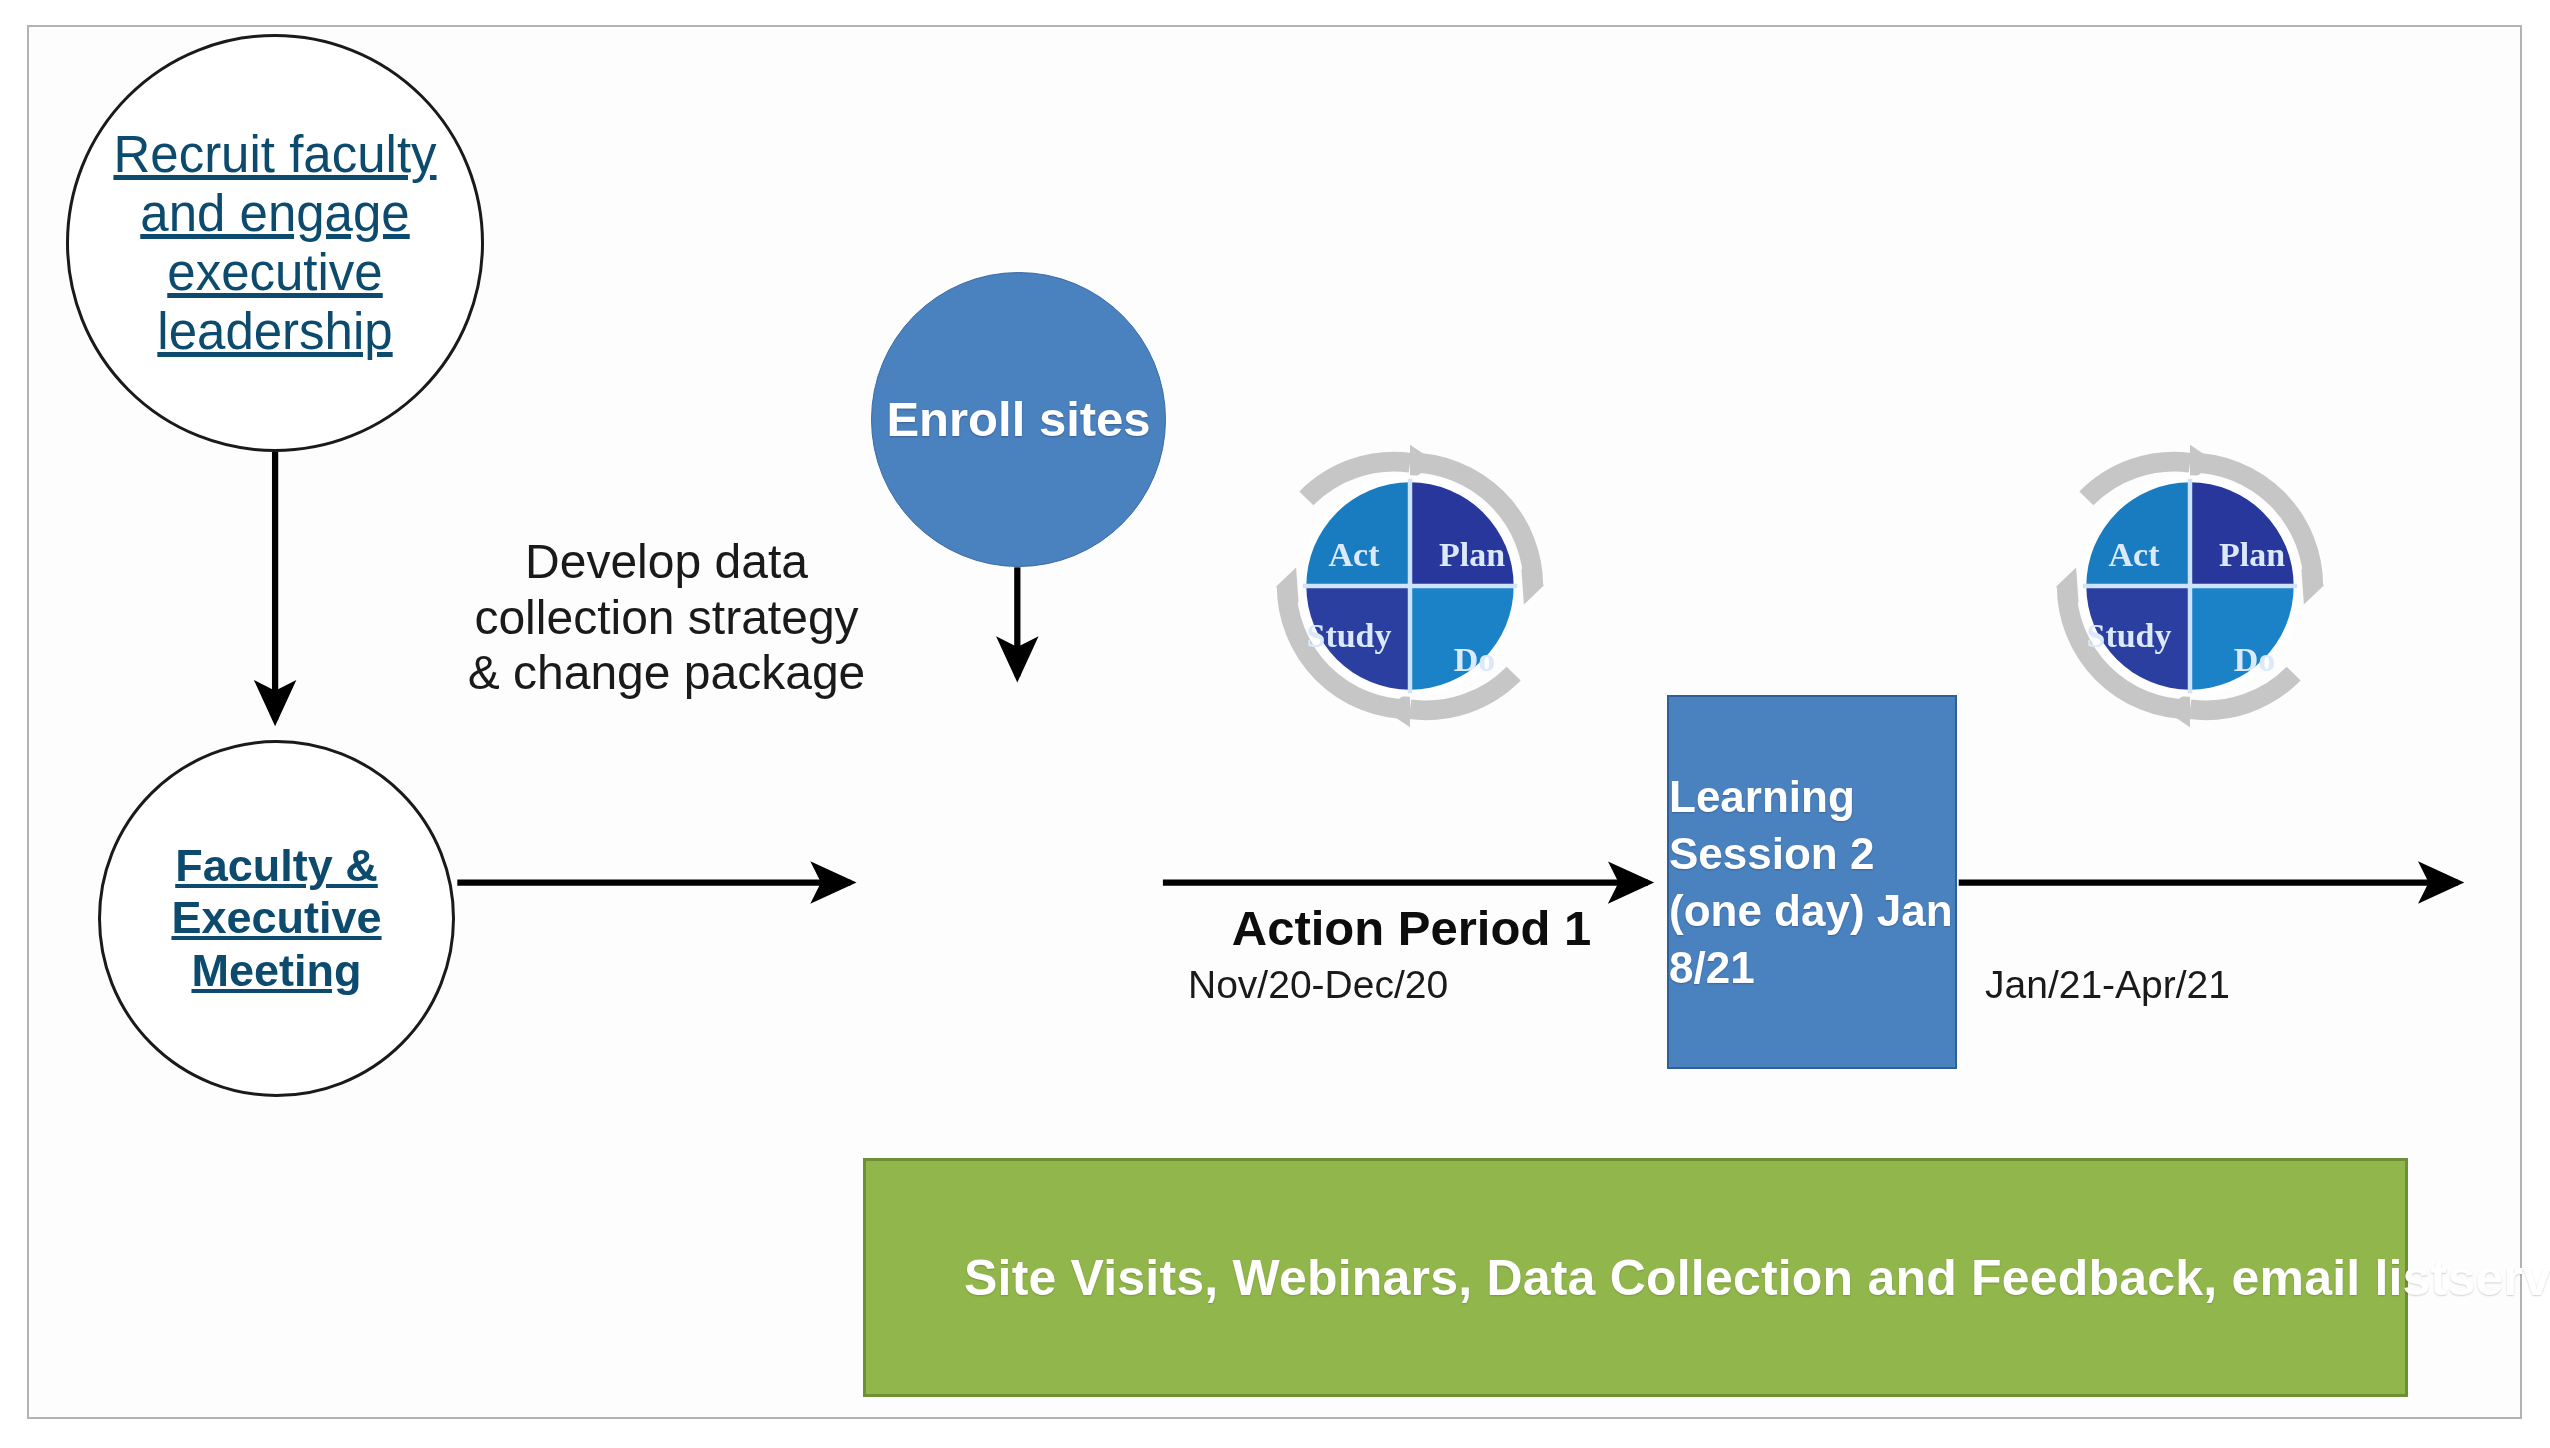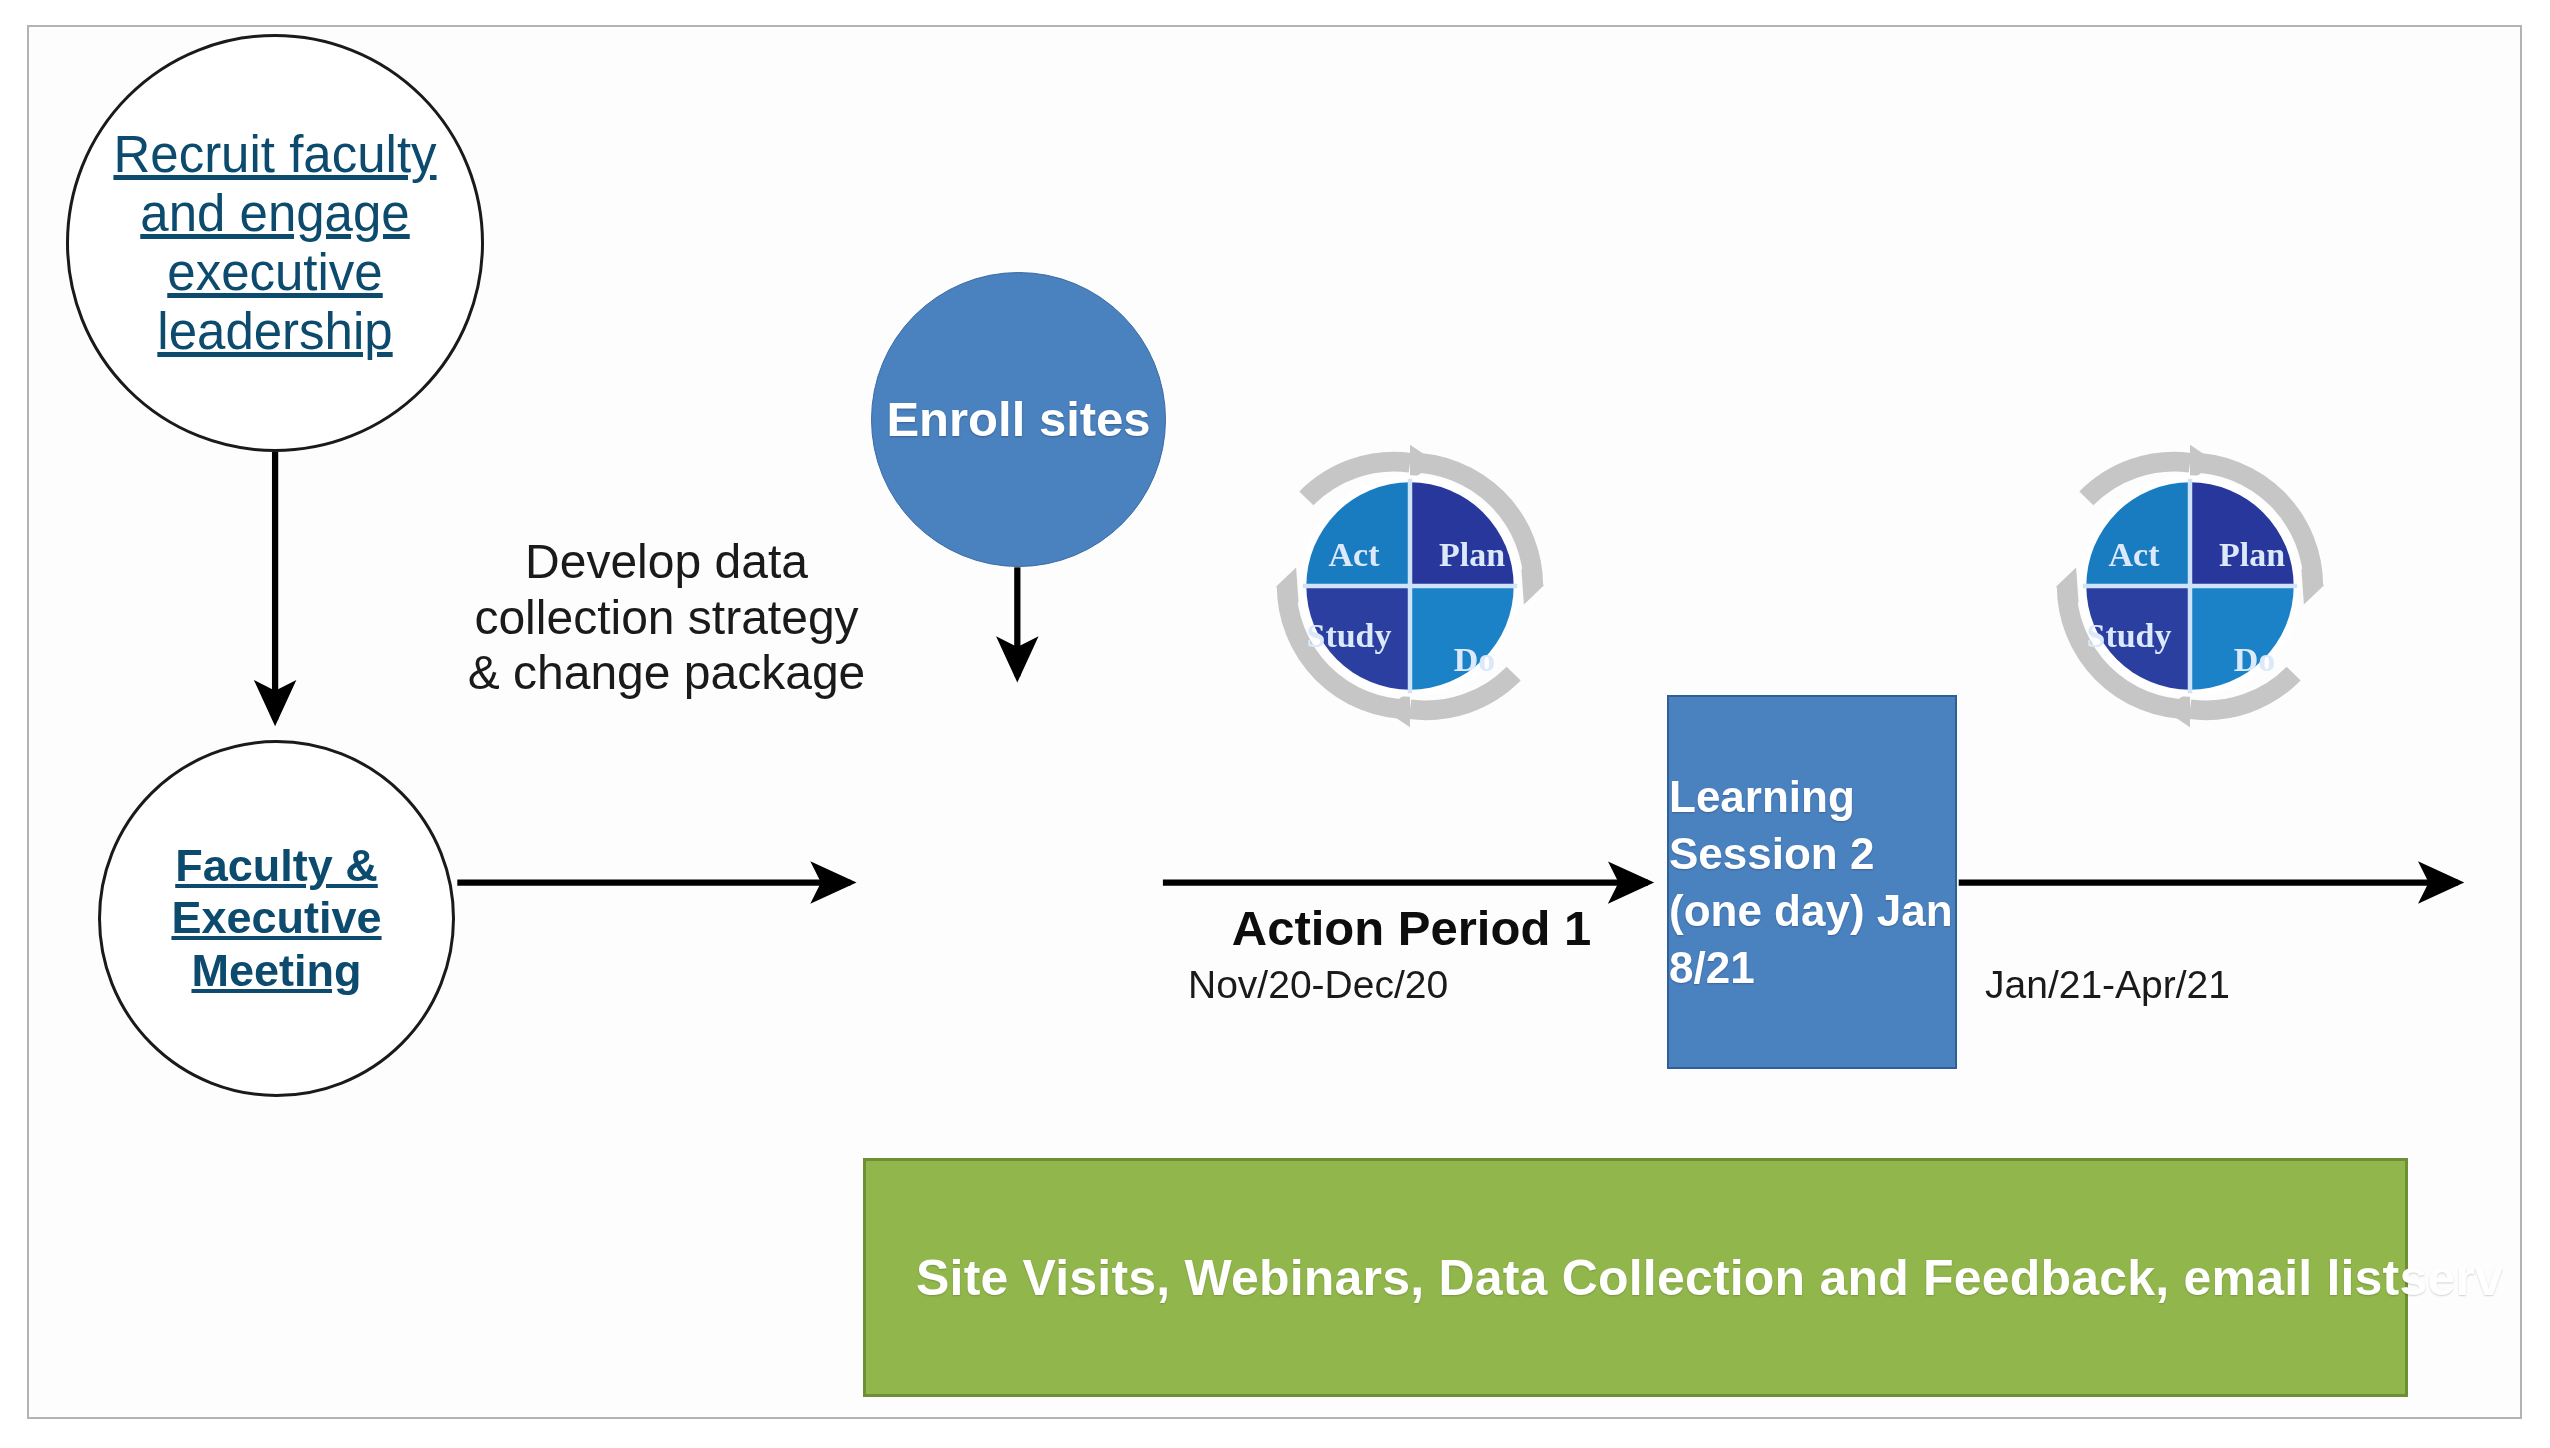--- a/index.html
+++ b/index.html
@@ -140,20 +140,21 @@
     box-sizing: border-box;
     padding-left: 50px;
   }
   #green-banner .lbl {
     color: #ffffff;
     font-size: 50px;
     font-weight: 700;
     letter-spacing: 0.2px;
     text-shadow: 0 0.9px 1.8px rgba(0,0,0,.18);
     white-space: nowrap;
+    margin-left: 48px;
   }
 
   
   .pdsa {
     position: absolute;
     width: 286px;
     height: 286px;
   }
   #pdsa-1 { left: 1267px; top: 443px; }
   #pdsa-2 { left: 2047px; top: 443px; }

